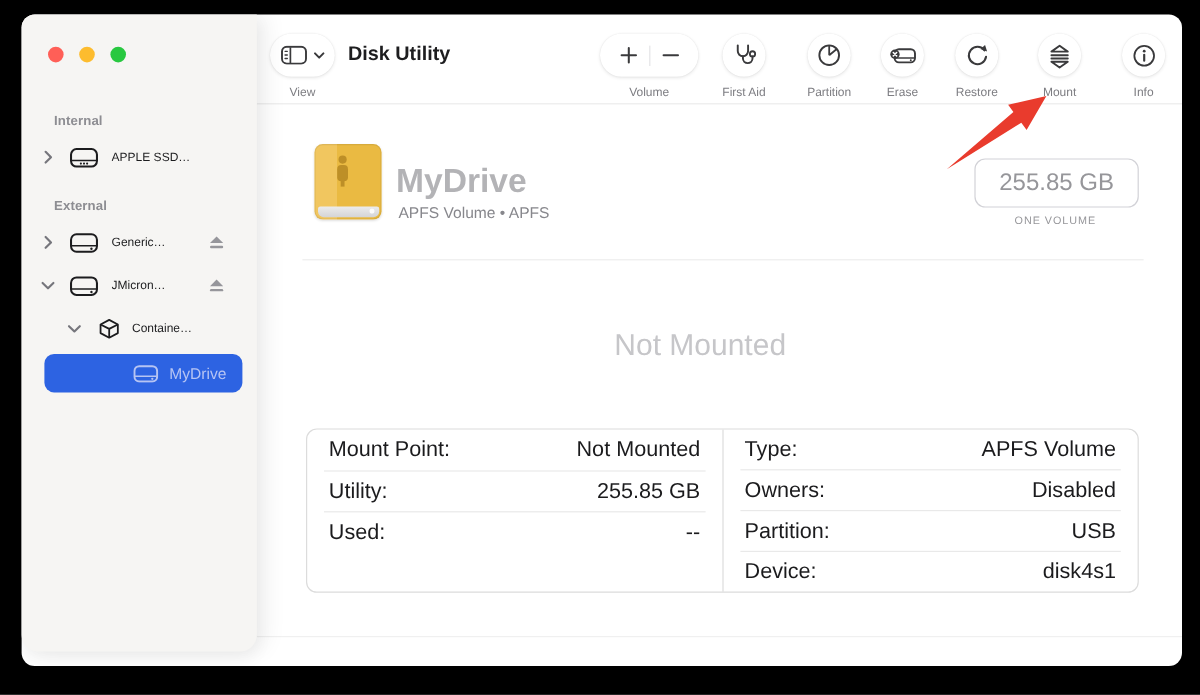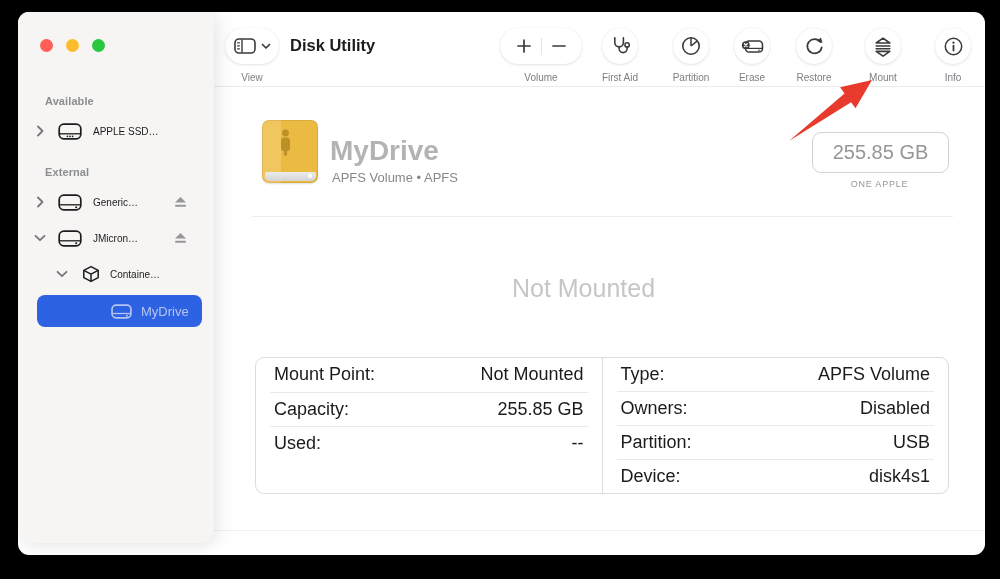--- a/index.html
+++ b/index.html
@@ -89,21 +89,21 @@
 </head>
 <body>
 
 <div class="window">
 
   <div class="sidebar">
     <span class="tl red"></span>
     <span class="tl yellow"></span>
     <span class="tl green"></span>
 
-    <div class="sb-section" style="top:83px">Available</div>
+    <div class="sb-section" style="top:83px">Internal</div>
 
     <div class="sb-row lvl1" style="top:107px">
       <span class="chev">
         <svg width="8" height="12" viewBox="0 0 8 12">
             <path d="M2 1.5 L6.5 6 L2 10.5" fill="none" stroke="currentColor" stroke-width="1.8" stroke-linecap="round" stroke-linejoin="round"></path>
           </svg>
       </span>
       <span class="sb-icon">
         <svg width="24" height="17" viewBox="0 0 24 17">
             <rect x="1.2" y="1.2" width="21.6" height="14.6" rx="4.6" fill="none" stroke="currentColor" stroke-width="1.7"></rect>
@@ -305,34 +305,34 @@
       </span>
       <span class="base">
           <span class="dot"></span>
         </span>
     </div>
 
     <div class="vol-title">MyDrive</div>
     <div class="vol-sub">APFS Volume • APFS</div>
 
     <div class="size-box">255.85 GB</div>
-    <div class="size-caption">ONE APPLE</div>
+    <div class="size-caption">ONE VOLUME</div>
 
     <div class="header-sep"></div>
 
     <div class="status">Not Mounted</div>
 
     <div class="details">
       <div class="dcol">
         <div class="drow">
           <span>Mount Point:</span>
           <span>Not Mounted</span>
         </div>
         <div class="drow">
-          <span>Capacity:</span>
+          <span>Utility:</span>
           <span>255.85 GB</span>
         </div>
         <div class="drow">
           <span>Used:</span>
           <span>--</span>
         </div>
       </div>
       <div class="dcol">
         <div class="drow">
           <span>Type:</span>

